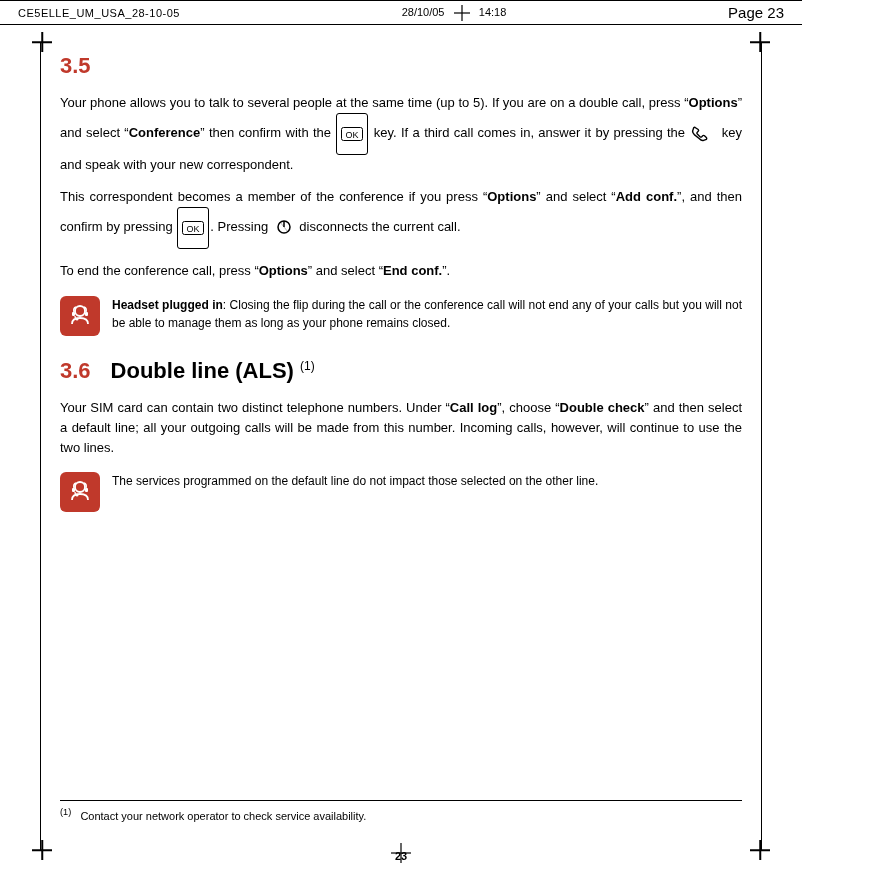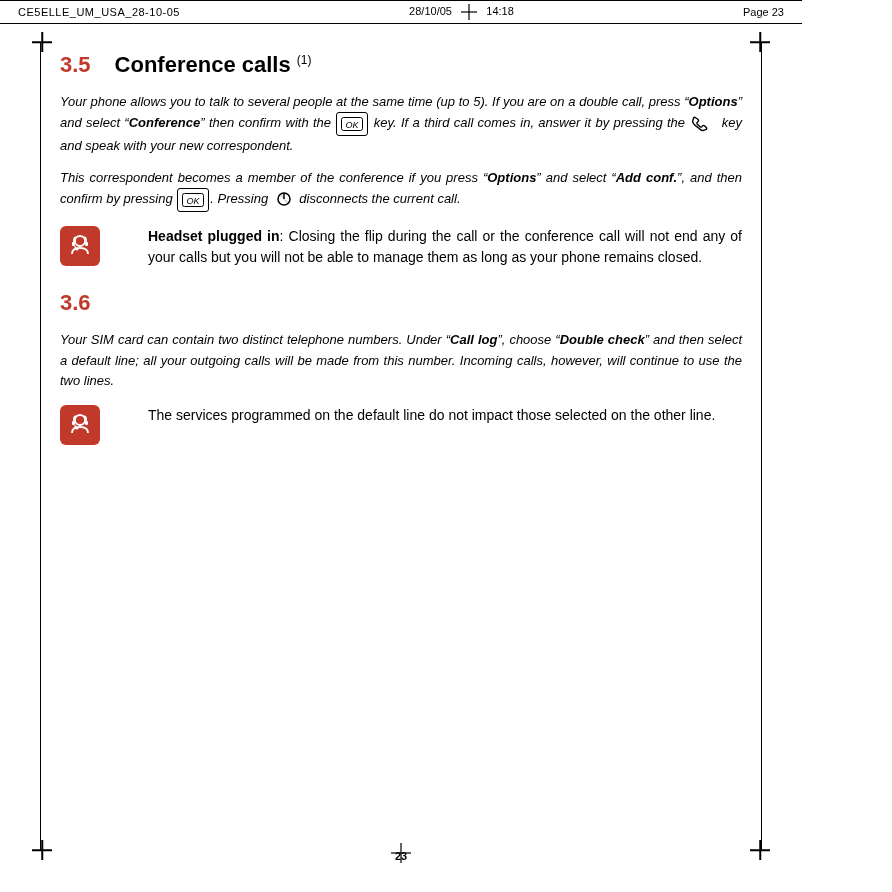--- a/index.html
+++ b/index.html
@@ -40,40 +40,40 @@
     }
 
     .header-center {
       display: flex;
       flex-direction: column;
       align-items: flex-start;
       font-size: 11px;
     }
 
     .header-right {
-      font-size: 11px;
+      font-size: 15px;
     }
 
     
     .content {
       padding: 28px 60px 20px 60px;
     }
 
     
     .section-heading {
       display: flex;
       align-items: baseline;
       margin-bottom: 14px;
     }
 
     .section-number {
       font-size: 22px;
       font-weight: bold;
       color: #c0392b;
-      margin-right: 24px;
+      margin-right: 4px;
       font-family: Arial, Helvetica, sans-serif;
     }
 
     .section-title {
       font-size: 22px;
       font-weight: bold;
       color: #000;
       font-family: Arial, Helvetica, sans-serif;
     }
 
@@ -81,21 +81,20 @@
       font-size: 12px;
       font-weight: normal;
     }
 
     
     .body-text {
       font-size: 13px;
       line-height: 1.55;
       margin-bottom: 12px;
       text-align: justify;
-      font-style: italic;
     }
 
     .body-text b {
       font-weight: bold;
     }
 
     
     .note-box {
       display: flex;
       align-items: flex-start;
@@ -117,24 +116,23 @@
       font-size: 20px;
       position: relative;
     }
 
     .note-icon svg {
       width: 28px;
       height: 28px;
     }
 
     .note-text {
-      font-size: 14px;
+      font-size: 12px;
       line-height: 1.5;
       text-align: justify;
-      margin-left: 36px;
     }
 
     .note-text b {
       font-weight: bold;
     }
 
     
     .section-gap {
       margin-top: 22px;
       gap: 16px;
@@ -212,21 +210,21 @@
       background: #000;
     }
 
     
     .btn-ok {
       display: inline-flex;
       align-items: center;
       justify-content: center;
       border: 1.5px solid #000;
       border-radius: 3px;
-      padding: 4px 4px;
+      padding: 13px 4px;
       font-size: 11px;
       vertical-align: middle;
       margin: 0 1px;
       line-height: 1.4;
     }
 
     
     .phone-svg {
       display: inline-block;
       vertical-align: middle;
@@ -264,24 +262,20 @@
         <span>14:18</span>
       </span>
     </div>
     <span class="header-right">Page 23</span>
   </div>
 
   <div class="content">
 
     <div class="section-heading">
       <span class="section-number">3.5</span>
-      <span class="section-title">
-        <span>Conference calls</span>
-        <sup>(1)</sup>
-      </span>
     </div>
 
     <p class="body-text">
       Your phone allows you to talk to several people at the same time (up to 5). If you are on a double call, press “<b>Options</b>” and select “<b>Conference</b>” then confirm with the
       
       <span class="btn-ok">
         <svg width="22" height="14" viewBox="0 0 22 14">
           <rect x="0.5" y="0.5" width="21" height="13" rx="2" fill="none" stroke="#000" stroke-width="1"></rect>
           <text x="11" y="10.5" text-anchor="middle" font-size="9" font-family="Arial" fill="#000">OK</text>
 
@@ -307,20 +301,23 @@
       
       <svg width="20" height="18" viewBox="0 0 20 18" style="display:inline-block; vertical-align:middle; margin:0 2px;">
         <circle cx="10" cy="8" r="6" fill="none" stroke="#000" stroke-width="1.5"></circle>
         <line x1="10" y1="2" x2="10" y2="8" stroke="#000" stroke-width="1.5"></line>
 
         <path d="M6 3 L14 13" stroke="#000" stroke-width="1" fill="none" opacity="0.3"></path>
       </svg>
       disconnects the current call.
     </p>
 
+    <p class="body-text">
+      To end the conference call, press “<b>Options</b>” and select “<b>End conf.</b>”.
+    </p>
 
     <div class="note-box">
       <div class="note-icon">
 
         <svg viewBox="0 0 28 28" width="28" height="28">
 
           <circle cx="14" cy="9" r="5" fill="none" stroke="#fff" stroke-width="1.8"></circle>
 
           <path d="M6 22 Q6 16 14 16 Q22 16 22 22" fill="none" stroke="#fff" stroke-width="1.8"></path>
 
@@ -334,20 +331,24 @@
           <circle cx="11" cy="17" r="1.5" fill="#fff"></circle>
         </svg>
       </div>
       <div class="note-text">
         <b>Headset plugged in</b><span>: Closing the flip during the call or the conference call will not end any of your calls but you will not be able to manage them as long as your phone remains closed.</span>
       </div>
     </div>
 
     <div class="section-heading section-gap">
       <span class="section-number">3.6</span>
+      <span class="section-title">
+        <span>Double line (ALS)</span>
+        <sup>(1)</sup>
+      </span>
     </div>
 
     <p class="body-text">
       Your SIM card can contain two distinct telephone numbers. Under “<b>Call log</b>”, choose “<b>Double check</b>” and then select a default line; all your outgoing calls will be made from this number. Incoming calls, however, will continue to use the two lines.
     </p>
 
     <div class="note-box">
       <div class="note-icon">
         <svg viewBox="0 0 28 28" width="28" height="28">
           <circle cx="14" cy="9" r="5" fill="none" stroke="#fff" stroke-width="1.8"></circle>
@@ -360,20 +361,26 @@
           <circle cx="11" cy="17" r="1.5" fill="#fff"></circle>
         </svg>
       </div>
       <div class="note-text">
         <span>The services programmed on the default line do not impact those selected on the other line.</span>
       </div>
     </div>
 
   </div>
 
+  <div class="footnote-area">
+    <p class="footnote-text">
+      <sup>(1)</sup>
+      &nbsp;&nbsp;<span>Contact your network operator to check service availability.</span>
+    </p>
+  </div>
 
   <div class="page-number">23</div>
 
   <div style="position:absolute; bottom:26px; left:50%; transform:translateX(-50%);">
     <svg width="20" height="20" viewBox="0 0 20 20">
       <line x1="10" y1="0" x2="10" y2="20" stroke="#000" stroke-width="1.2"></line>
       <line x1="0" y1="10" x2="20" y2="10" stroke="#000" stroke-width="1.2"></line>
     </svg>
   </div>
 

